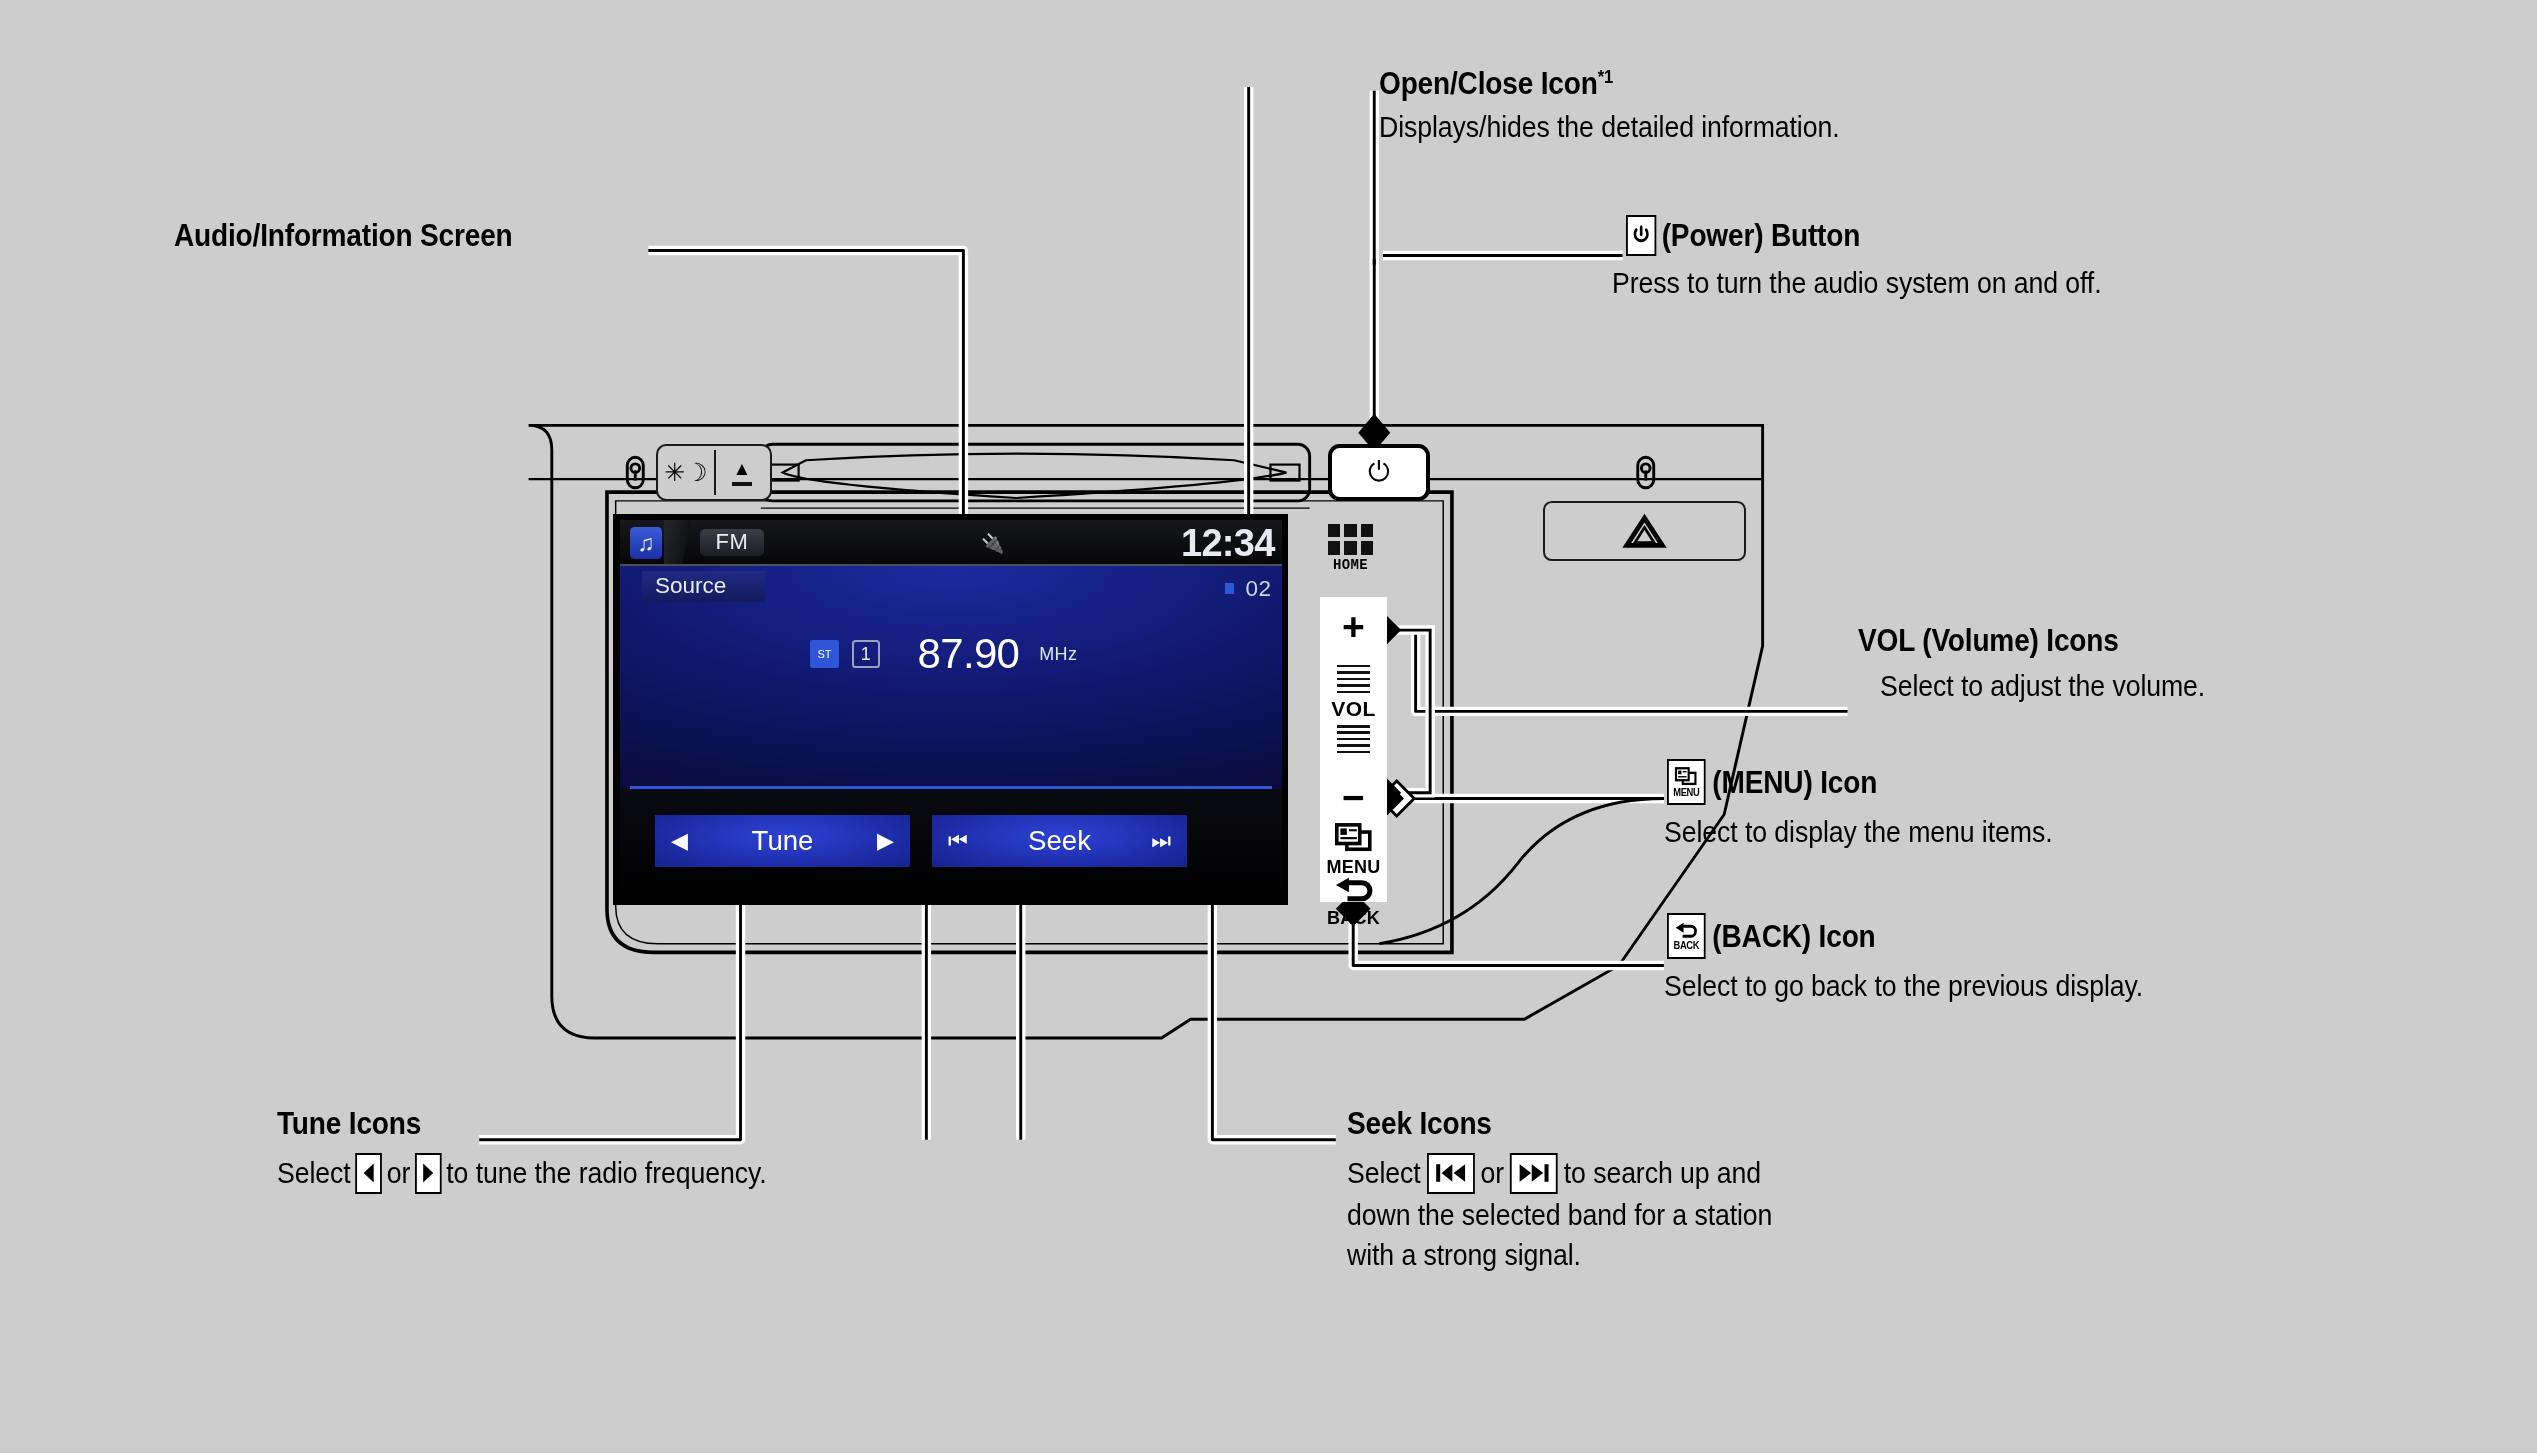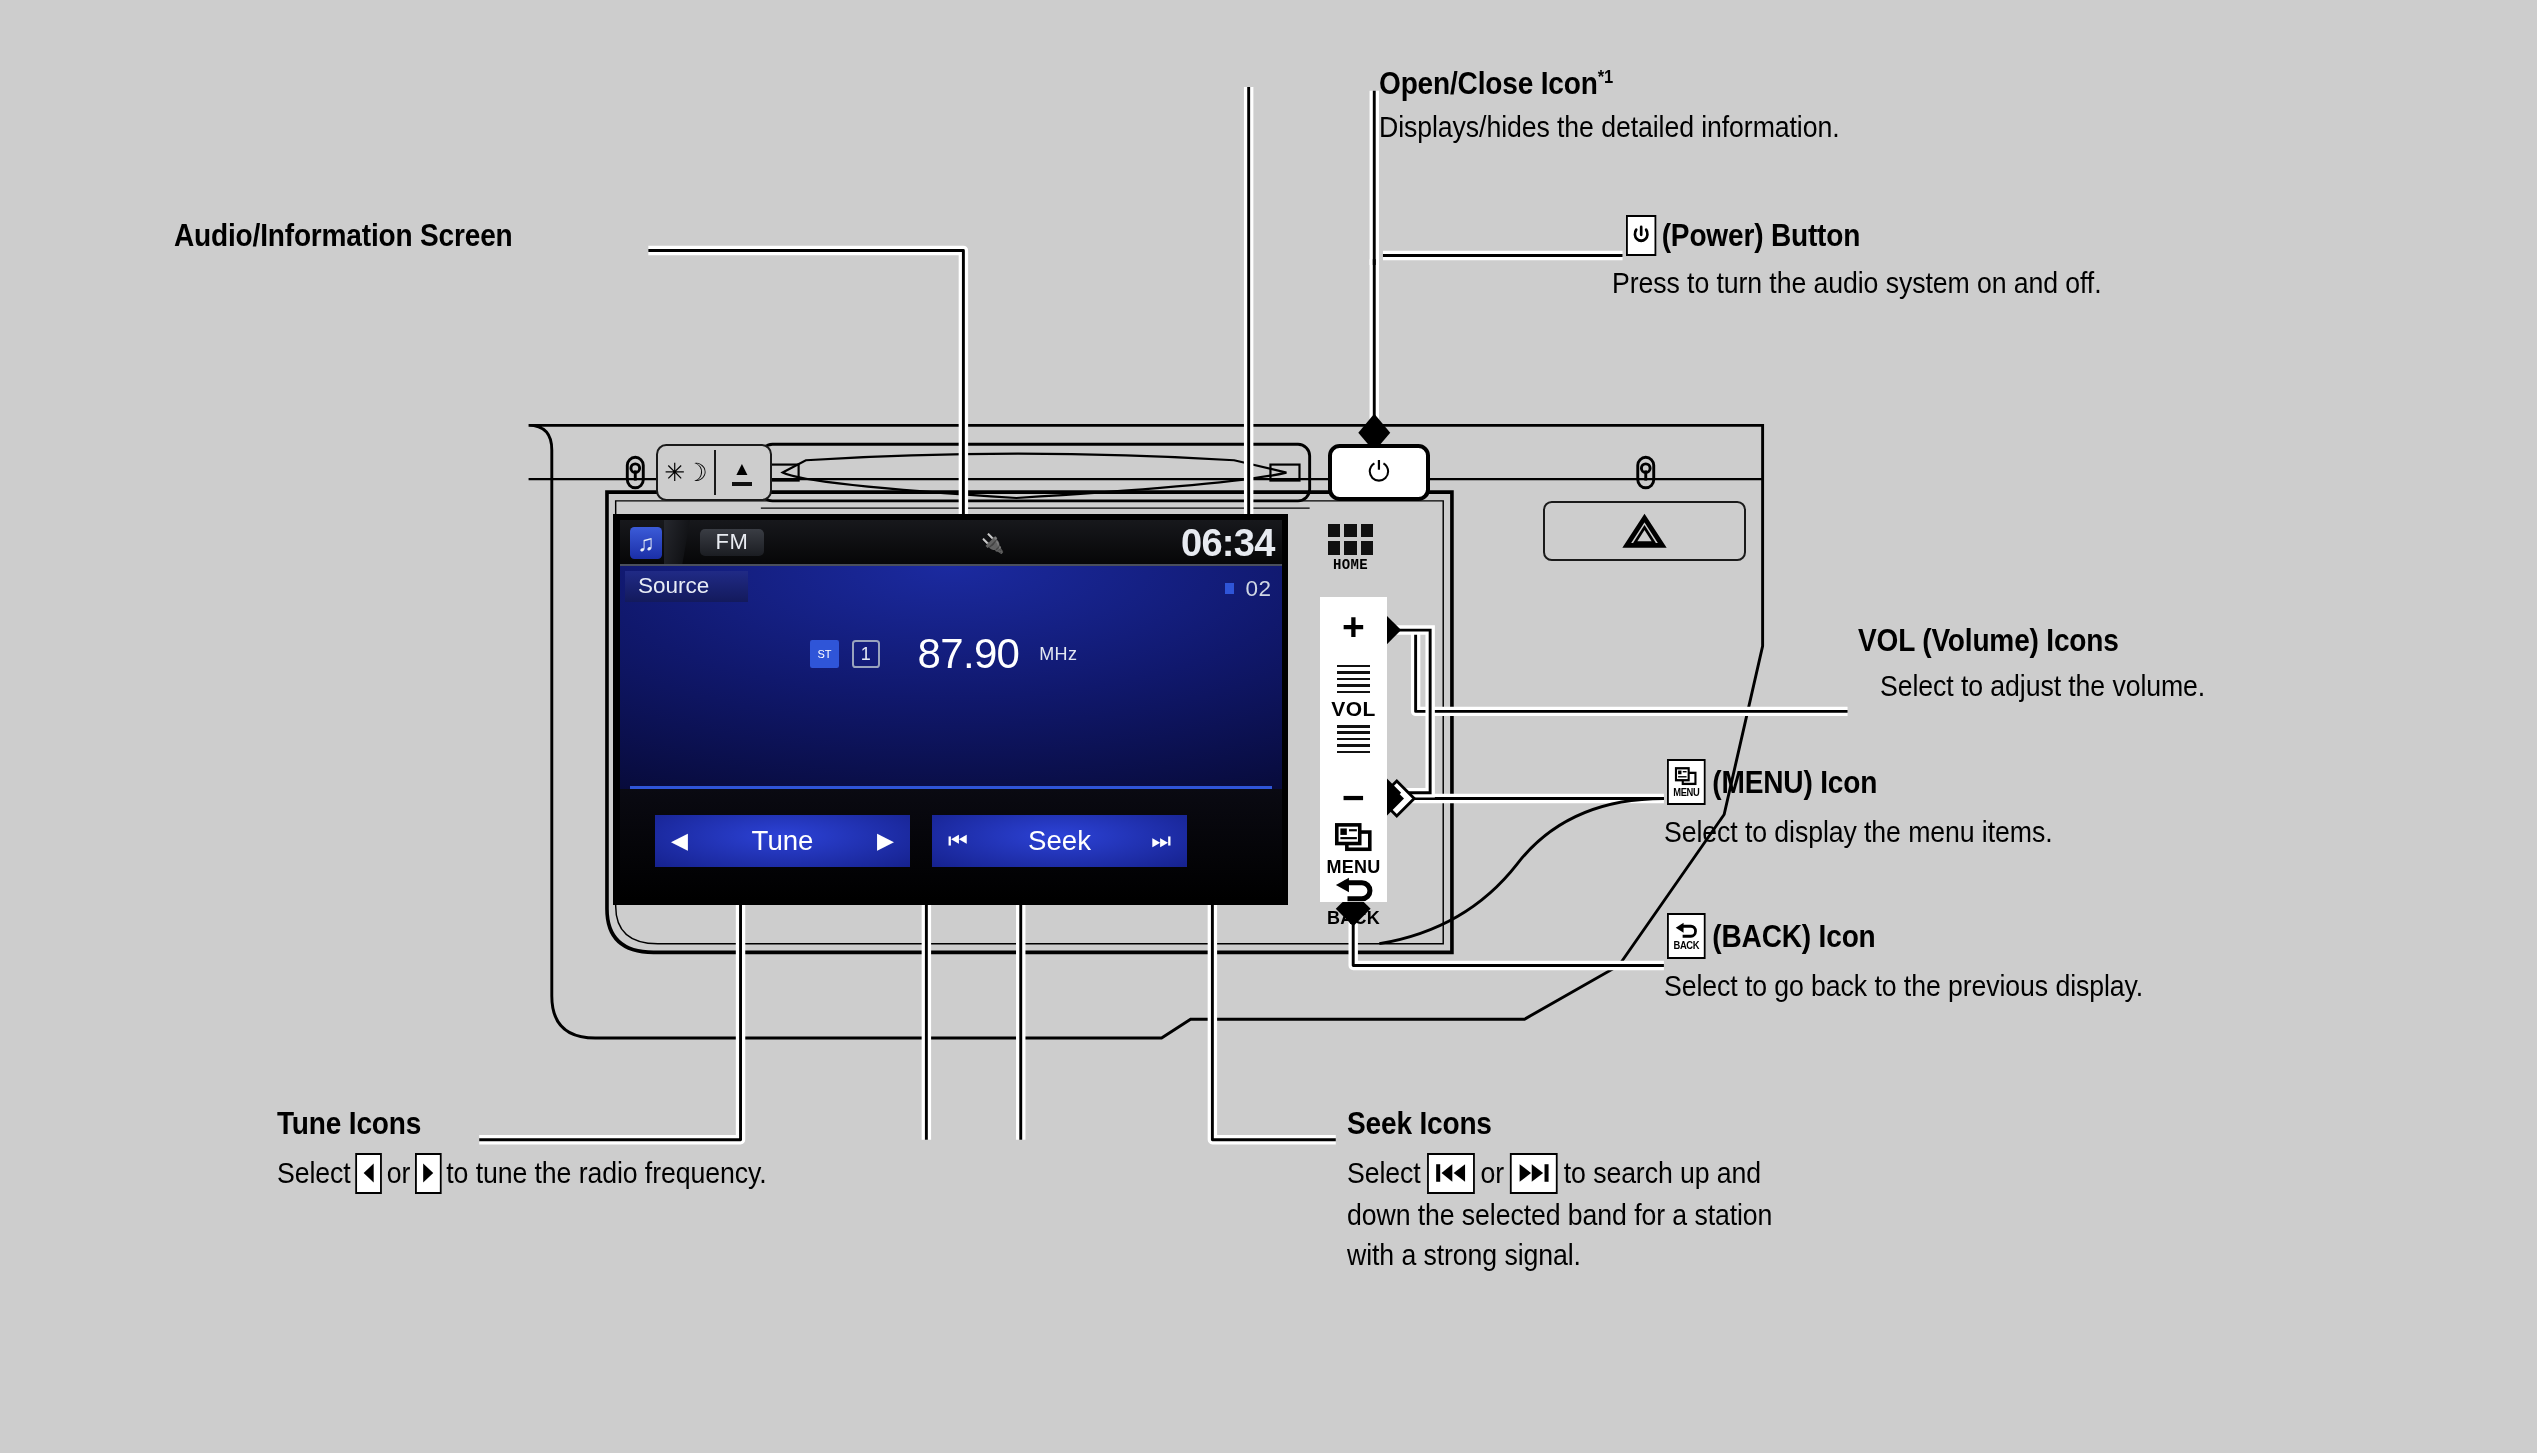--- a/index.html
+++ b/index.html
@@ -93,21 +93,21 @@
     font-size:38px;font-weight:bold;letter-spacing:-0.7px;
   }
   .scr-topline{position:absolute;left:0;top:44px;width:662px;height:2.2px;background:#4a4f5c;}
 
   
   .scr-main{
     position:absolute;left:0;top:46px;width:662px;height:224px;
     background:radial-gradient(120% 130% at 50% 0%, #1b2aa0 0%, #10186d 45%, #05072c 100%);
   }
   .src-chip{
-    position:absolute;left:5px;top:5.1px;width:123px;height:30.5px;
+    position:absolute;left:22px;top:5.1px;width:123px;height:30.5px;
     background:linear-gradient(#202a86,#131a5c);
     color:#e8ecf6;font-size:22.5px;display:flex;align-items:center;padding-left:13px;
     box-sizing:border-box;
   }
   .preset-no{position:absolute;right:10.2px;top:10.2px;color:#cfd6e4;font-size:22.5px;letter-spacing:0.7px;}
   .preset-tick{position:absolute;right:48px;top:17.4px;width:8.7px;height:10.2px;background:#2f55d8;}
   .freq-wrap{position:absolute;left:190px;top:64px;display:flex;align-items:center;}
   .st-badge{
     width:29px;height:27.6px;background:#2f55d8;color:#fff;font-size:11px;
     display:flex;align-items:center;justify-content:center;border-radius:2.2px;
@@ -345,21 +345,21 @@
     </div>
 
     <div id="bezel"></div>
     <div id="screen">
 
       <div class="scr-top">
         <div class="tab-sep"></div>
         <div class="note-icon">♫</div>
         <div class="fm-chip">FM</div>
         <div class="usb-ic">🔌</div>
-        <div class="clock">06:34</div>
+        <div class="clock">12:34</div>
         <div class="scr-topline"></div>
       </div>
 
       <div class="scr-main">
         <div class="src-chip">Source</div>
         <div class="preset-tick"></div>
         <div class="preset-no">02</div>
 
         <div class="freq-wrap">
           <div class="st-badge">ST</div>

